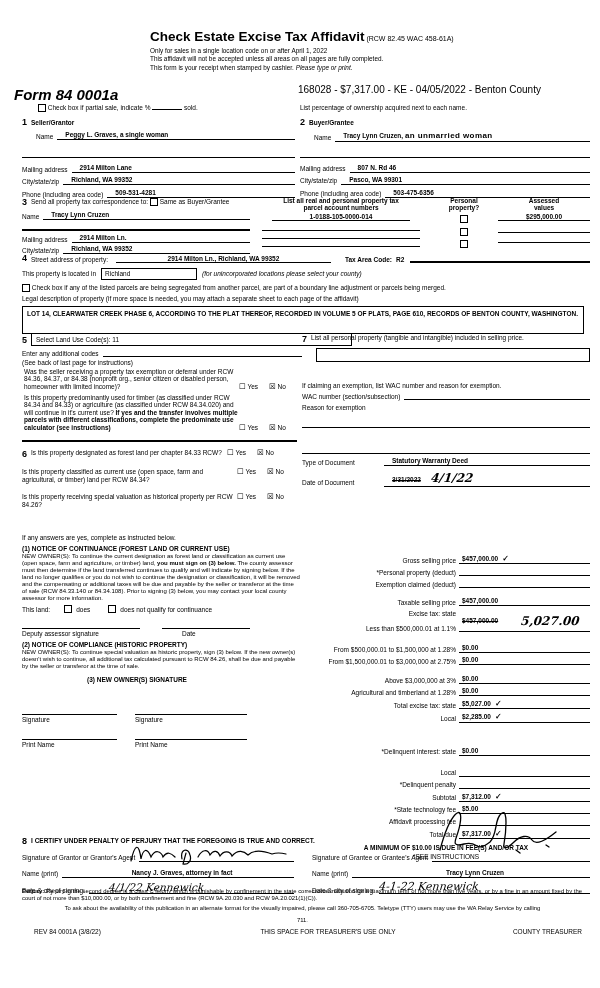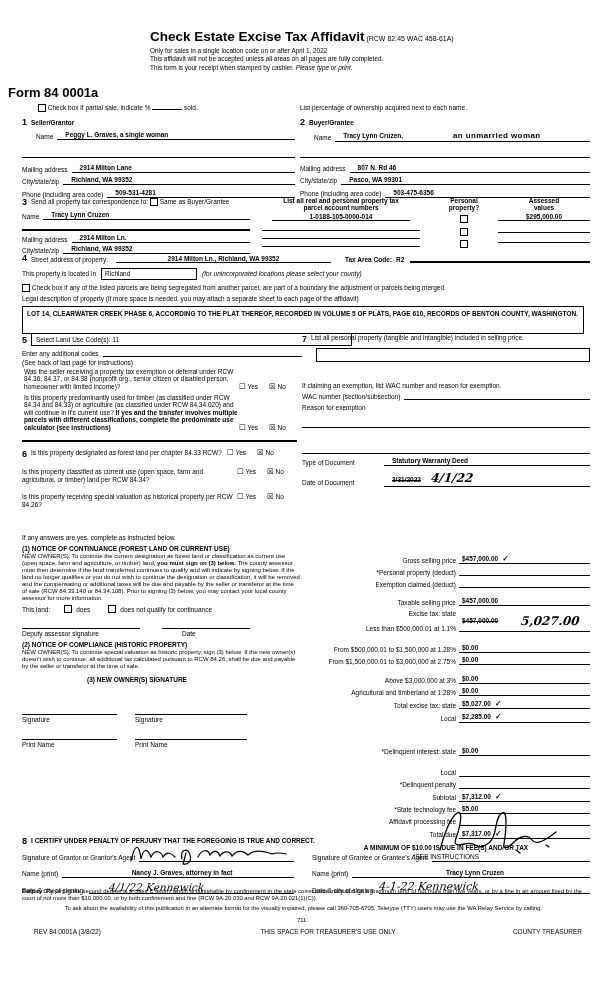--- a/index.html
+++ b/index.html
@@ -41,21 +41,22 @@
   <div class="abs" style="top:29px;left:150px;width:440px;">
     <div>
       <span class="b" style="font-size:13.5px;">Check Estate Excise Tax Affidavit</span>
       <span style="font-size:7px;">(RCW 82.45 WAC 458-61A)</span>
     </div>
     <div style="font-size:6.4px;margin-top:2px;">Only for sales in a single location code on or after April 1, 2022</div>
     <div style="font-size:6.4px;margin-top:1px;">This affidavit will not be accepted unless all areas on all pages are fully completed.</div>
     <div style="font-size:6.4px;margin-top:2px;"><span>This form is your receipt when stamped by cashier. </span><span class="i">Please type or print.</span></div>
   </div>
 
-  <div class="abs b" style="top:86px;left:8px;font-size:13px;">Form 84 0001a</div>
+  <div class="abs b" style="top:86px;left:14px;font-size:15px;font-style:italic;">Form 84 0001a</div>
+  <div class="abs" style="top:84px;left:298px;width:294px;font-size:10px;">168028 - $7,317.00 - KE - 04/05/2022 - Benton County</div>
 
   <div class="abs" style="top:104px;left:38px;">
     <span class="cbox"></span>
     <span>Check box if partial sale, indicate %</span>
     <span class="u" style="display:inline-block;width:30px;"></span>
     <span>sold.</span>
   </div>
   <div class="abs" style="top:104px;left:300px;">List percentage of ownership acquired next to each name.</div>
 
   <div class="abs" style="top:117px;left:22px;width:273px;">
@@ -76,21 +77,21 @@
     <div class="frow" style="margin-top:4px;">
       <span class="flabel">Phone (including area code)</span>
       <span class="fval">509-531-4281</span>
     </div>
   </div>
 
   <div class="abs" style="top:117px;left:300px;width:290px;">
     <div><span class="secnum">2</span><span class="b">Buyer/Grantee</span></div>
     <div class="frow" style="margin-top:4px;margin-left:14px;">
       <span class="flabel">Name</span>
-      <span class="fval"><span>Tracy Lynn Cruzen,</span> <span style="font-size:8px;letter-spacing:0.4px;margin-left:48px;">an unmarried woman</span></span>
+      <span class="fval"><span>Tracy Lynn Cruzen,</span> <span style="font-size:8px;letter-spacing:0.4px;">an unmarried woman</span></span>
     </div>
     <div class="u" style="margin-top:14px;height:1px;"></div>
     <div class="frow" style="margin-top:6px;">
       <span class="flabel">Mailing address</span>
       <span class="fval">807 N. Rd 46</span>
     </div>
     <div class="frow" style="margin-top:3px;">
       <span class="flabel">City/state/zip</span>
       <span class="fval">Pasco, WA 99301</span>
     </div>

